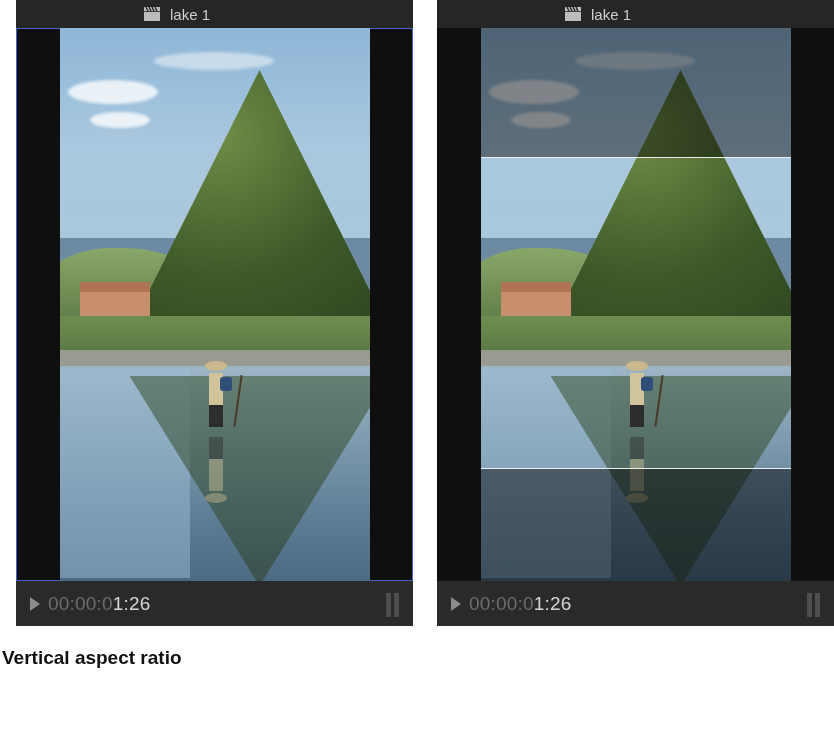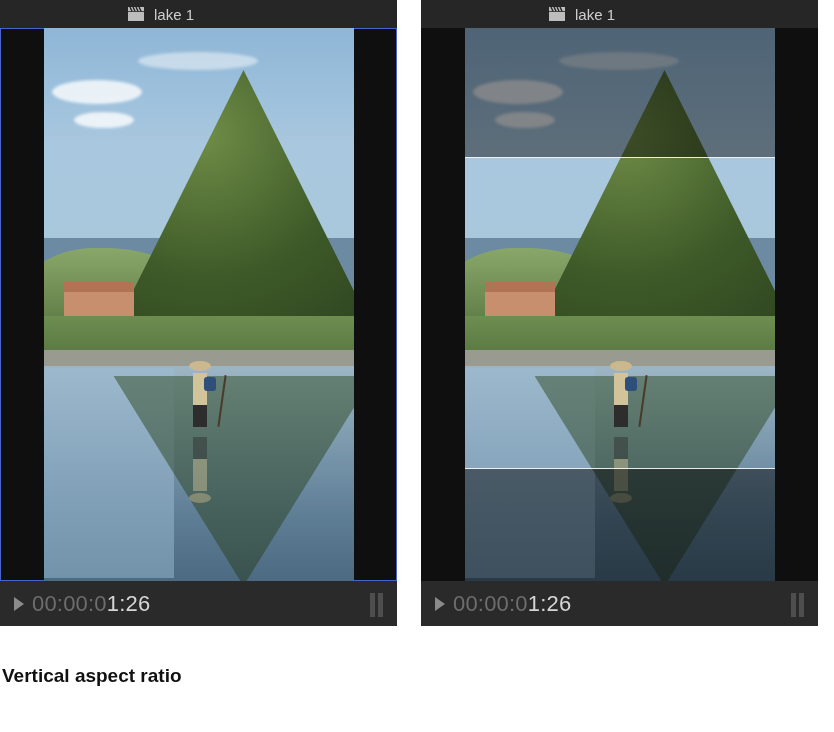--- a/index.html
+++ b/index.html
@@ -6,21 +6,21 @@
     body {
       width: 834px;
       height: 732px;
       background: #ffffff;
       font-family: -apple-system, "Helvetica Neue", Arial, sans-serif;
       position: relative;
     }
     .panels {
       display: flex;
       gap: 24px;
-      padding-left: 0;
+      padding-left: 16px;
     }
     .panel {
       width: 397px;
       background: #1a1a1a;
       display: flex;
       flex-direction: column;
     }
     .titlebar {
       height: 28px;
       background: #262626;
@@ -148,21 +148,21 @@
     .overlay-bottom { bottom:0; height:113px; border-bottom:none; }
 
     .transport {
       height: 45px;
       background: #2a2a2a;
       display: flex;
       align-items: center;
       padding: 0 14px;
       gap: 8px;
       color: #8b8b8b;
-      font-size: 22px;
+      font-size: 19px;
       font-family: "Helvetica Neue", Arial, sans-serif;
       letter-spacing: 0.2px;
     }
     .tri {
       width: 0; height: 0;
       border-top: 7px solid transparent;
       border-bottom: 7px solid transparent;
       border-left: 10px solid #8b8b8b;
     }
     .tc-dim { color: #6e6e6e; }
@@ -170,21 +170,21 @@
     .spacer { flex: 1; }
     .meter {
       display: flex; gap: 3px; align-items: flex-end; height: 26px;
     }
     .meter span {
       width: 5px; background:#4e4e4e; height: 24px;
     }
     .caption-row {
       display: flex;
       gap: 24px;
-      margin-top: 38px;
+      margin-top: 20px;
       flex-direction: column;
     }
     .caption {
       width: 397px;
       font-size: 19px;
       font-weight: 700;
       color: #111;
       line-height: 1.28;
       padding-left: 2px;
     }

